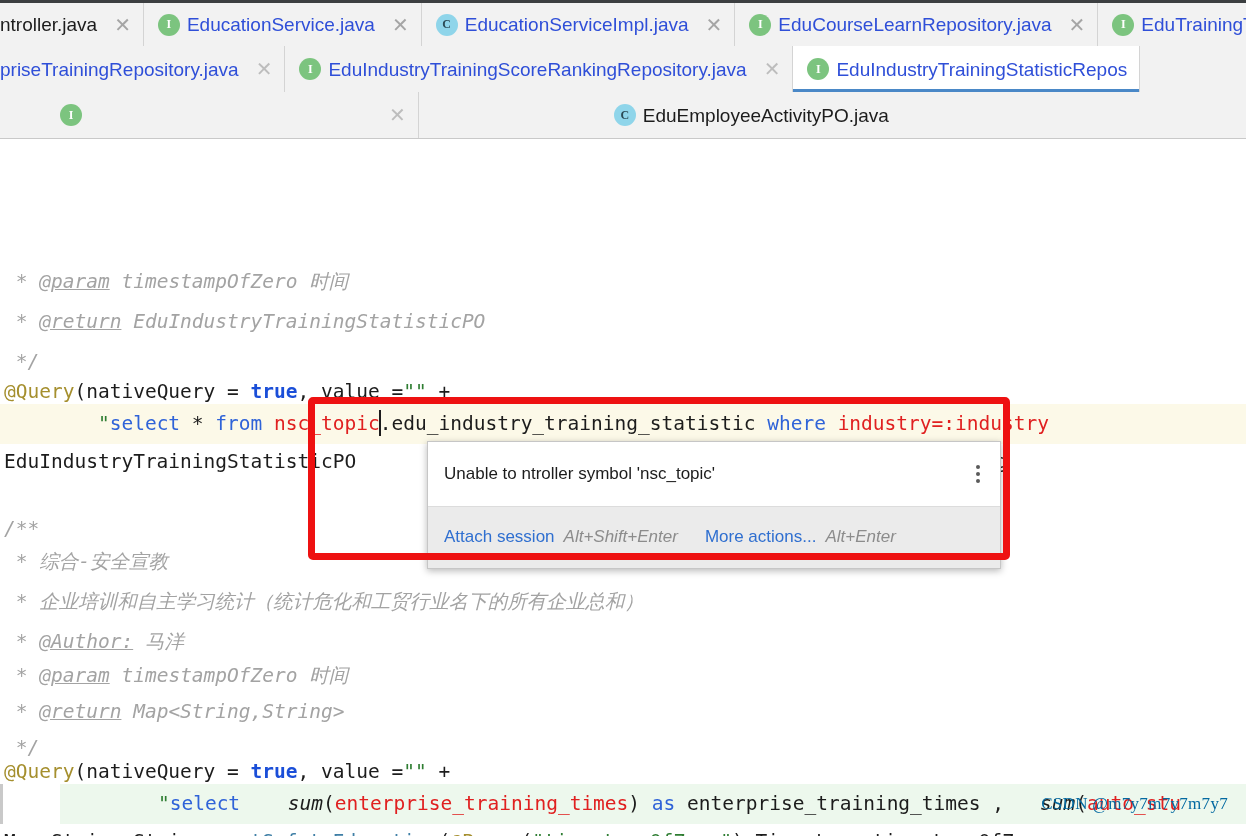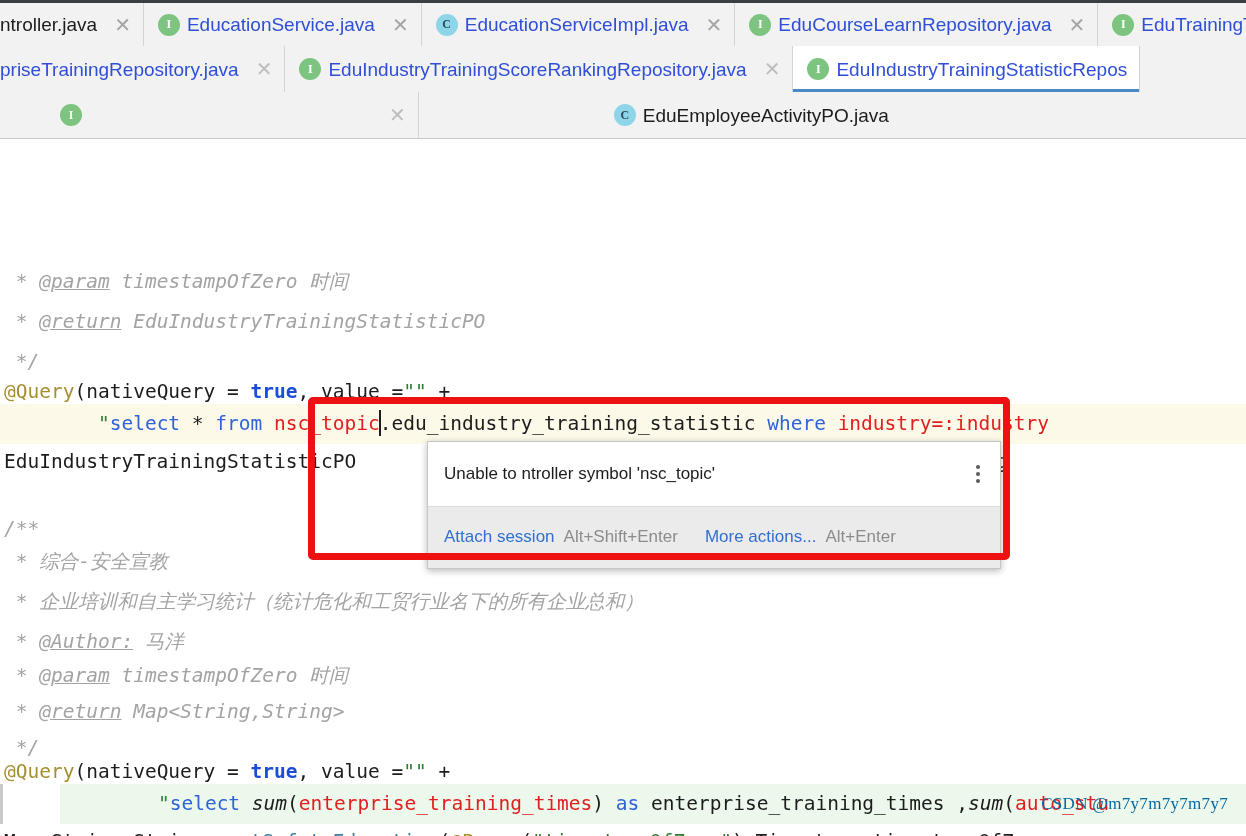--- a/index.html
+++ b/index.html
@@ -110,21 +110,21 @@
 
   .c-comment { color: #a3a3a3; font-style: italic; }
   .c-comment-tag { color: #a3a3a3; font-style: italic; text-decoration: underline; }
   .c-anno  { color: #a58f2e; }
   .c-kw    { color: #1a4ed8; font-weight: bold; }
   .c-plain { color: #1c1c1c; }
   .c-str   { color: #2e7d32; }
   .c-red   { color: #e02020; }
   .c-sqlkw { color: #2f63d8; }
   .c-method{ color: #3f7fa6; }
-  .c-italic{ font-style: italic; }
+  .c-italic{ font-style: italic; margin-left: 36px; }
 
   .caret {
     display: inline-block;
     width: 2px; height: 26px;
     background: #1c1c1c;
     vertical-align: -6px;
     margin: 0 -1px;
   }
 
   .gutter-mark {
@@ -175,21 +175,21 @@
     display: flex;
     align-items: center;
     gap: 9px;
     padding: 10px 14px 11px 16px;
     background: #ebebeb;
     border-top: 1px solid #dcdcdc;
     font-size: 17px;
     white-space: nowrap;
   }
   .popup-actions .act { color: #2f6fd0; }
-  .popup-actions .sc  { color: #8c8c8c; margin-right: 18px; }
+  .popup-actions .sc  { color: #8c8c8c; margin-right: 18px; font-style: italic; }
   .popup-actions .sc.last { margin-right: 0; }
 
   
   .redbox {
     position: absolute;
     left: 308px;
     top: 258px;
     width: 702px;
     height: 163px;
     border: 7px solid #ee1111;

